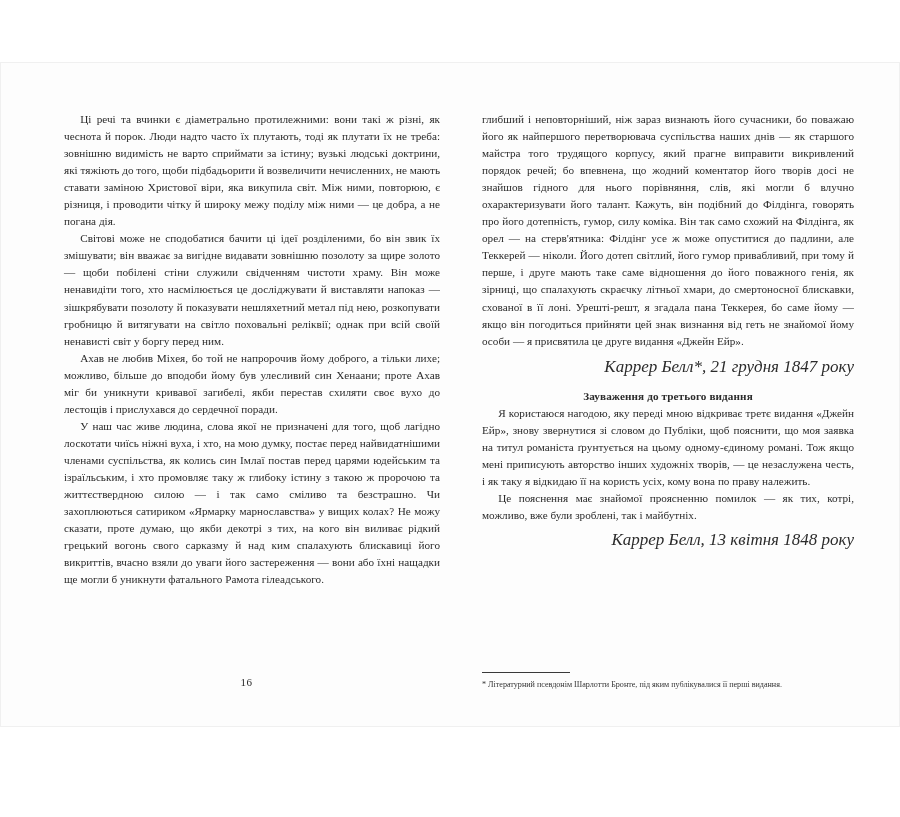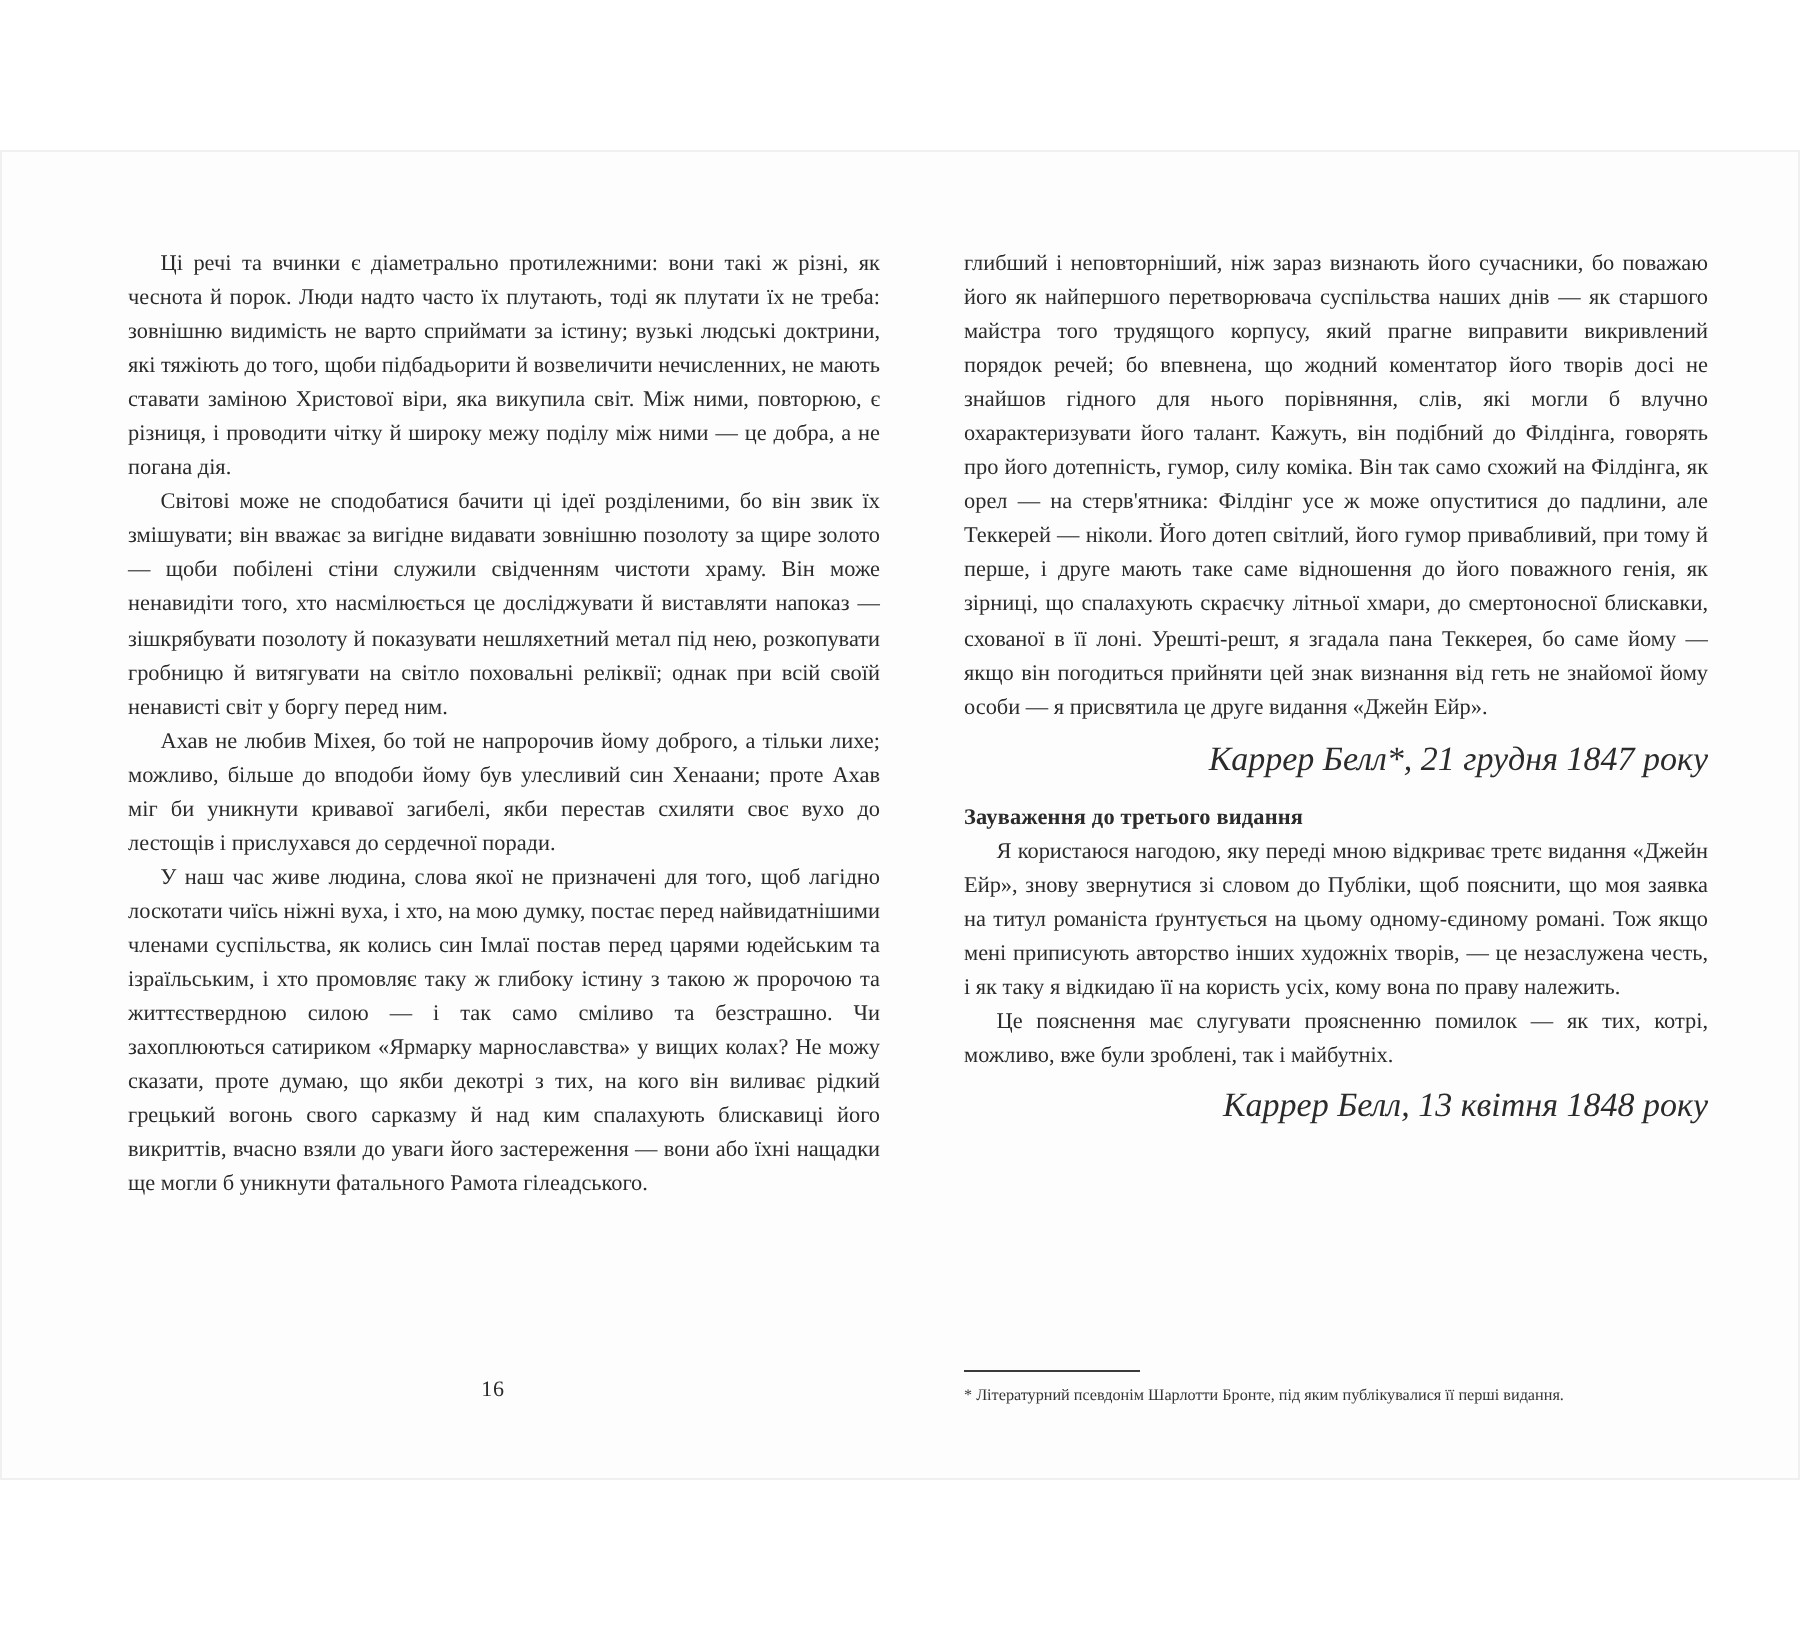--- a/index.html
+++ b/index.html
@@ -13,21 +13,21 @@
     position: relative;
     font-family: "Liberation Serif", "DejaVu Serif", serif;
     color: #2b2b2b;
     overflow: hidden;
   }
 
   
   #spread {
     position: absolute;
     left: 0px;
-    top: 75px;
+    top: 62px;
     width: 900px;
     height: 665px;
     background: #fdfdfd;
     border: 1px solid #f0f0f0;
     box-sizing: border-box;
     display: flex;
   }
 
   .page {
     position: relative;
@@ -58,21 +58,21 @@
     hyphens: manual;
     -webkit-hyphens: manual;
   }
   p.para.noindent {
     text-indent: 0;
   }
 
   
   .section-heading {
     margin: 13px 0 0 0;
-    text-align: left;
+    text-align: center;
     font-size: 11.2px;
     line-height: 17px;
     font-weight: bold;
     letter-spacing: 0.1px;
   }
 
   
   .signature {
     margin: 8px 0 0 0;
     text-align: right;
@@ -135,21 +135,21 @@
   </div>
 
   <div class="page page-right">
     <div class="textblock">
       <p class="para noindent">глибший і неповторніший, ніж зараз визнають його сучасники, бо поважаю його як найпершого перетворювача суспільства наших днів — як старшого майстра того трудящого корпусу, який прагне виправити викривлений порядок речей; бо впевнена, що жодний коментатор його творів досі не знайшов гідного для нього порівняння, слів, які могли б влучно охарактеризувати його талант. Кажуть, він подібний до Філдінга, говорять про його дотепність, гумор, силу коміка. Він так само схожий на Філдінга, як орел — на стерв'ятника: Філдінг усе ж може опуститися до падлини, але Теккерей — ніколи. Його дотеп світлий, його гумор привабливий, при тому й перше, і друге мають таке саме відношення до його поважного генія, як зірниці, що спалахують скраєчку літньої хмари, до смертоносної блискавки, схованої в її лоні. Урешті-решт, я згадала пана Теккерея, бо саме йому — якщо він погодиться прийняти цей знак визнання від геть не знайомої йому особи — я присвятила це друге видання «Джейн Ейр».</p>
       <p class="signature">Каррер Белл*, 21 грудня 1847 року</p>
 
       <h2 class="section-heading">Зауваження до третього видання</h2>
 
       <p class="para">Я користаюся нагодою, яку переді мною відкриває третє видання «Джейн Ейр», знову звернутися зі словом до Публіки, щоб пояснити, що моя заявка на титул романіста ґрунтується на цьому одному-єдиному романі. Тож якщо мені приписують авторство інших художніх творів, — це незаслужена честь, і як таку я відкидаю її на користь усіх, кому вона по праву належить.</p>
-      <p class="para">Це пояснення має слугувати проясненню помилок — як тих, котрі, можливо, вже були зроблені, так і майбутніх.</p>
+      <p class="para">Це пояснення має знайомої проясненню помилок — як тих, котрі, можливо, вже були зроблені, так і майбутніх.</p>
       <p class="signature tight">Каррер Белл, 13 квітня 1848 року</p>
     </div>
 
     <div class="footnote-zone">
       <div class="footnote-rule"></div>
       <p class="footnote-text">* Літературний псевдонім Шарлотти Бронте, під яким публікувалися її перші видання.</p>
     </div>
   </div>
 
 </div>

